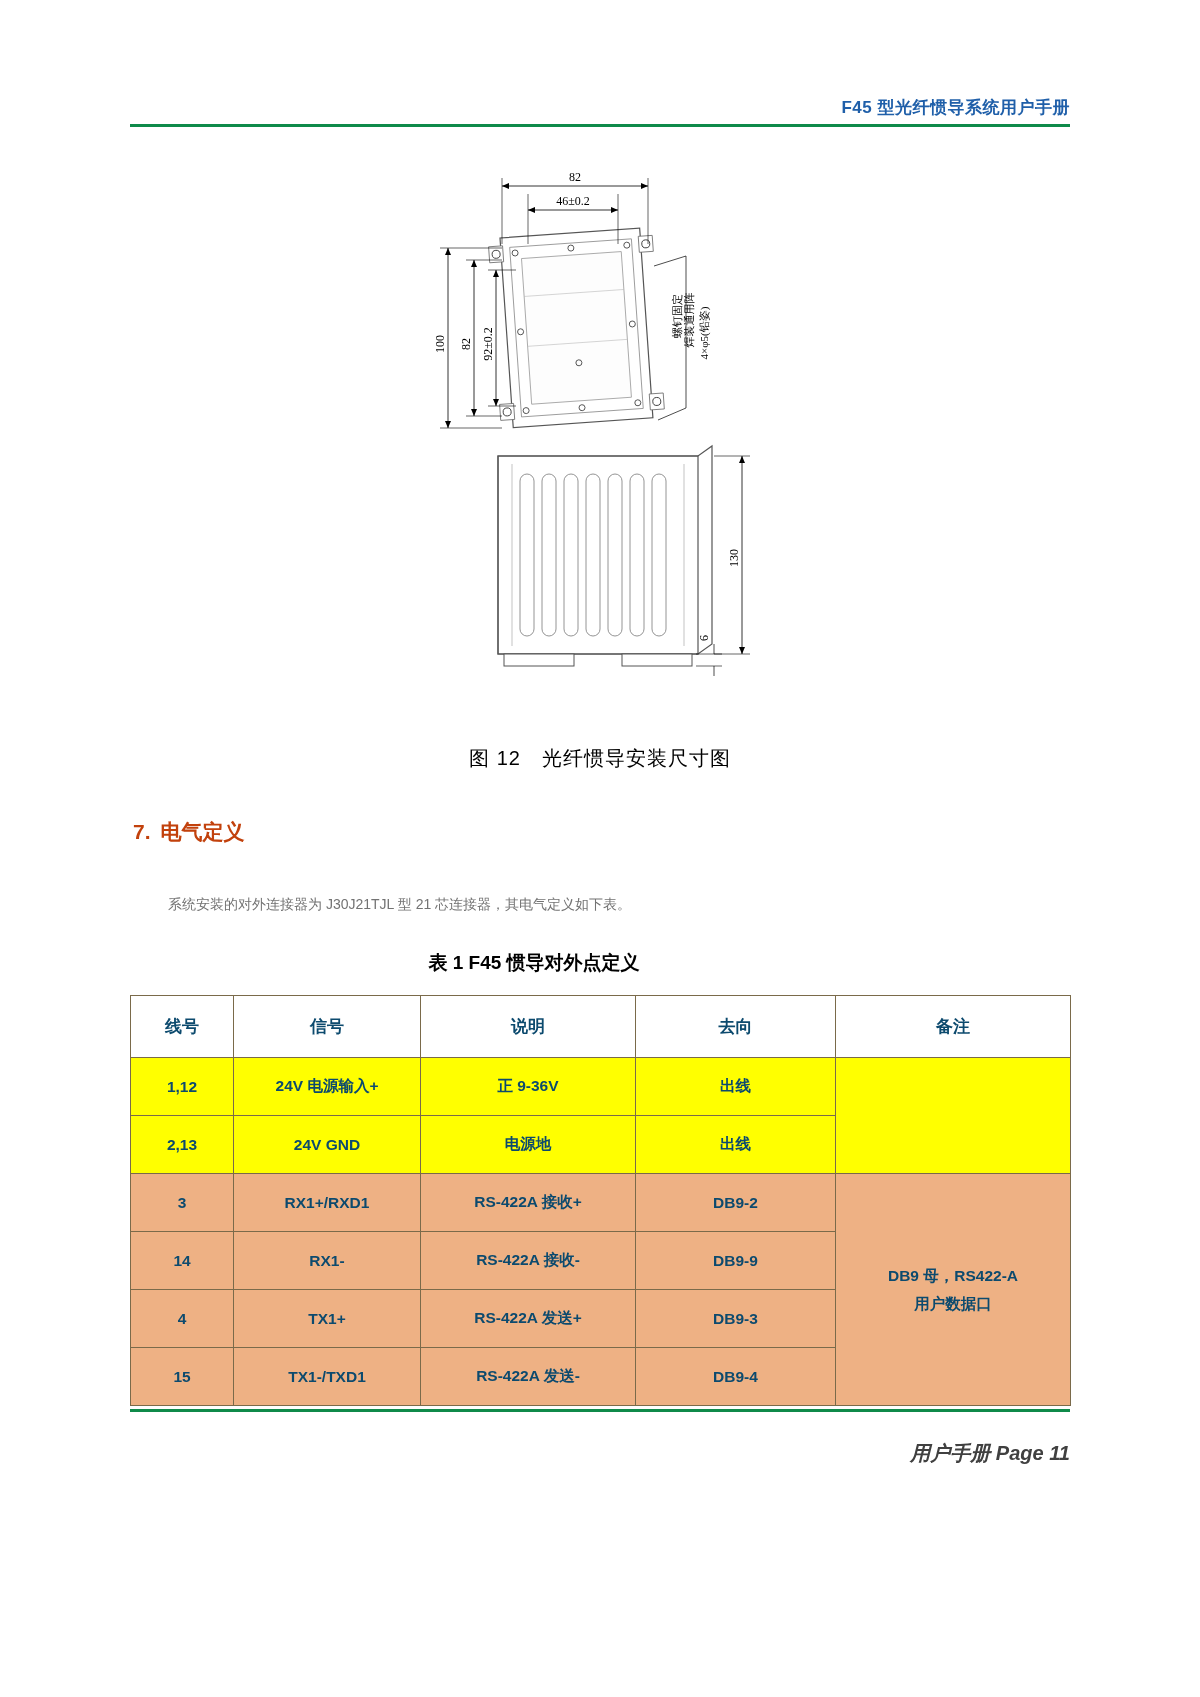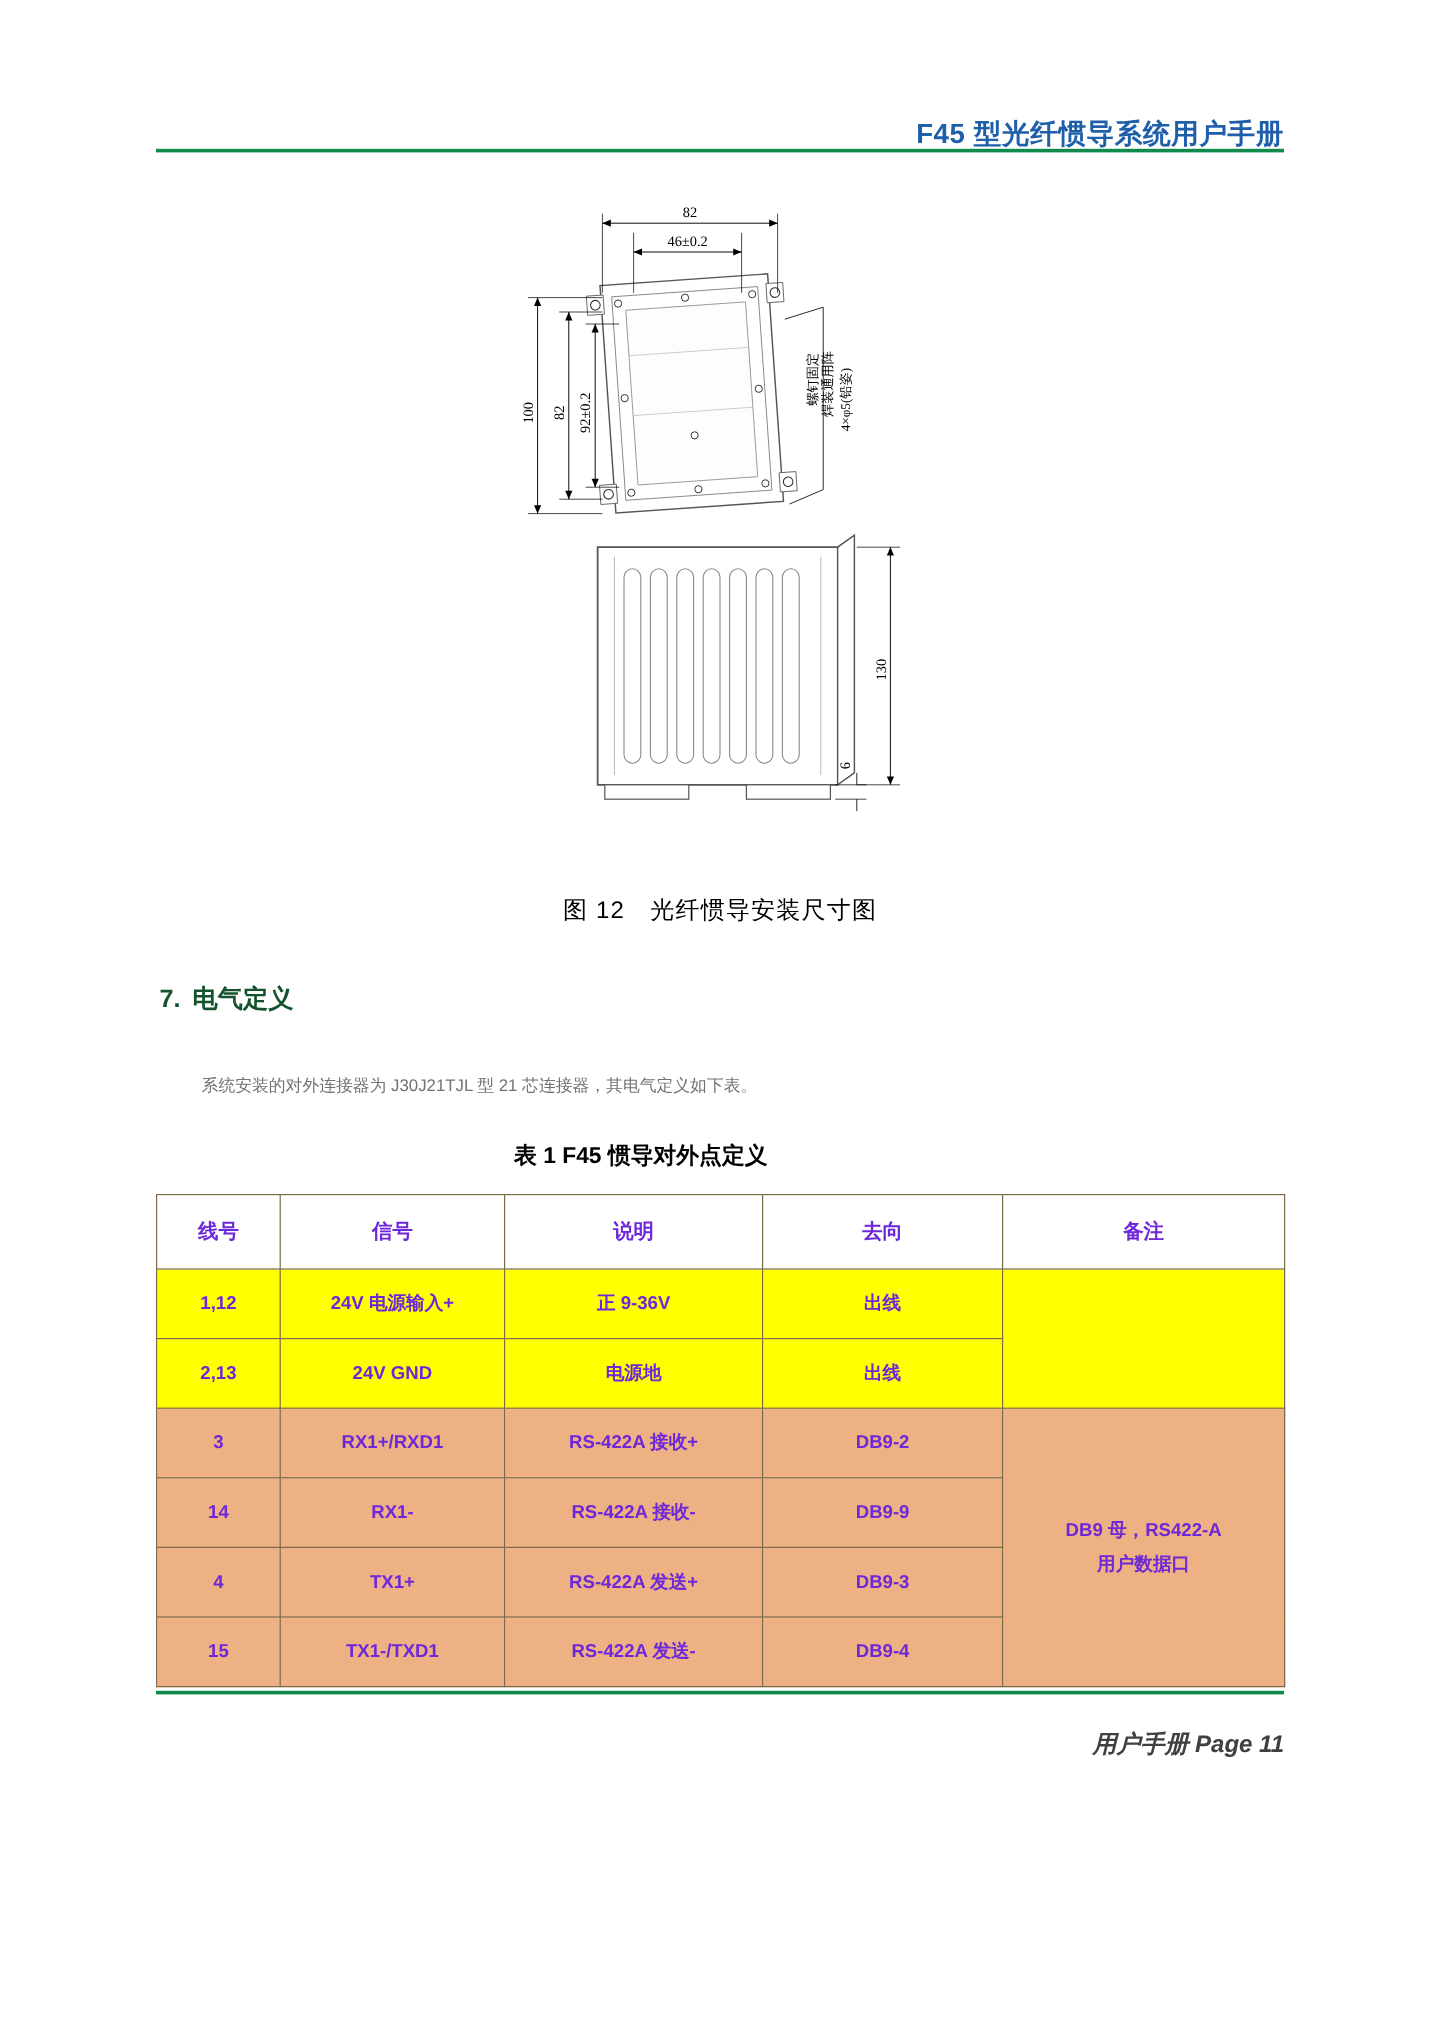--- a/index.html
+++ b/index.html
@@ -22,21 +22,21 @@
 
   
   .header {
     position: absolute;
     top: 96px;
     left: 130px;
     width: 940px;
     text-align: right;
   }
   .header-title {
-    font-size: 23px;
+    font-size: 17px;
     font-weight: bold;
     color: #1f5fa9;
     letter-spacing: 0.5px;
   }
   .header-rule {
     position: absolute;
     top: 124px;
     left: 130px;
     width: 940px;
     height: 3px;
@@ -64,21 +64,21 @@
     letter-spacing: 1px;
   }
 
   
   .section-heading {
     position: absolute;
     top: 818px;
     left: 133px;
     font-size: 21px;
     font-weight: bold;
-    color: #14532d;
+    color: #c2410c;
   }
   .section-heading .num { margin-right: 10px; }
 
   .body-para {
     position: absolute;
     top: 893px;
     left: 168px;
     width: 880px;
     font-size: 14px;
     line-height: 1.6;
@@ -107,21 +107,21 @@
     width: 940px;
     table-layout: fixed;
   }
   table.spec td, table.spec th {
     border: 1px solid #7a6a4a;
     text-align: center;
     font-size: 15.5px;
     font-weight: bold;
     height: 53px;
     padding: 2px 4px;
-    color: #6d28d9;
+    color: #0c4a6e;
   }
   table.spec th {
     height: 57px;
     font-size: 17px;
     background: #ffffff;
   }
   col.c1 { width: 103px; }
   col.c2 { width: 187px; }
   col.c3 { width: 215px; }
   col.c4 { width: 200px; }

